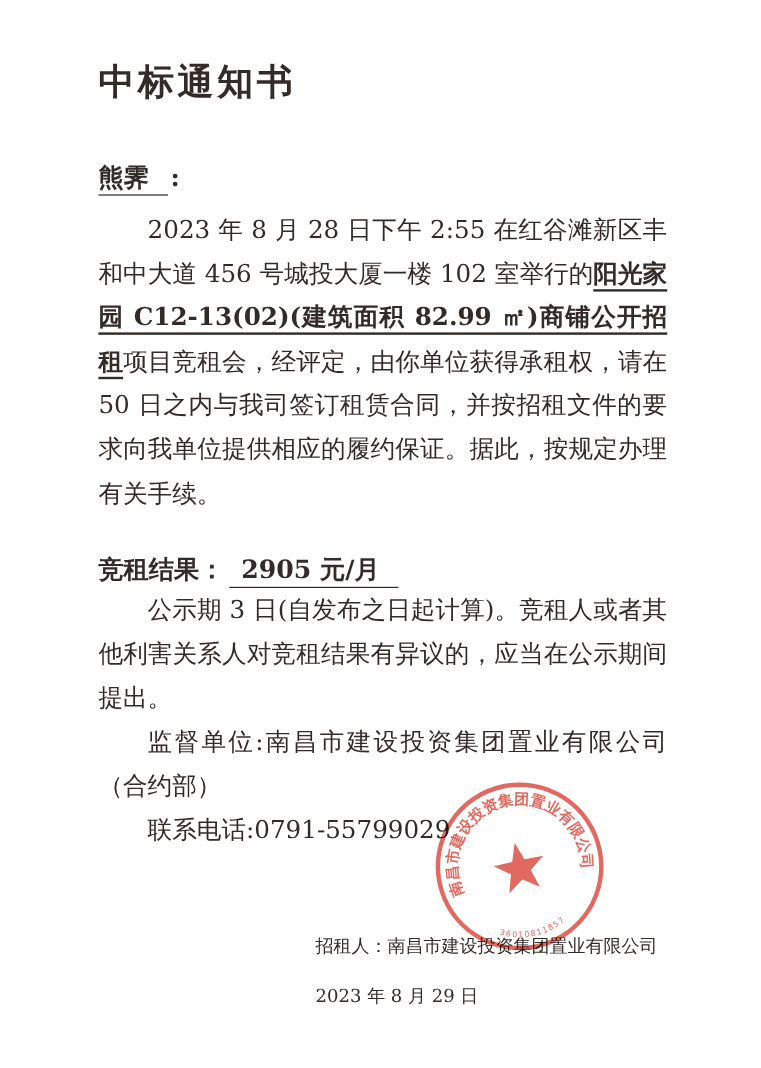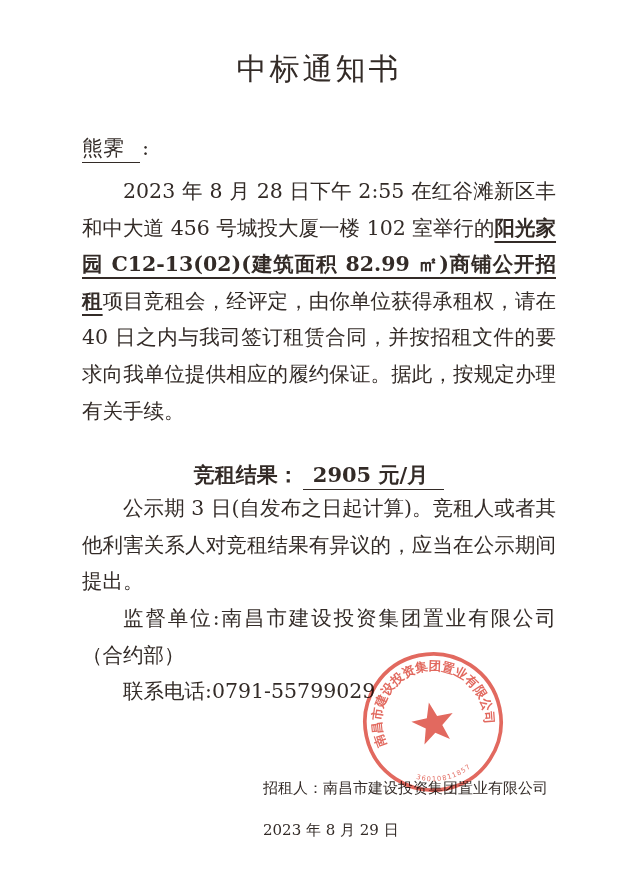--- a/index.html
+++ b/index.html
@@ -10,31 +10,30 @@
     overflow:hidden;
     font-family:"DejaVu Serif","Liberation Serif",serif;
     color:#332b27;
   }
   .page{
     position:absolute;inset:0;
     padding:52px 78px 0 82px;
     box-sizing:border-box;
   }
   .doc-title{
-    text-align:center;
     font-size:30px;
-    font-weight:normal;
+    font-weight:bold;
     letter-spacing:3px;
     line-height:34px;
     margin:0 0 0 0;
   }
   .salutation{
     margin-top:48px;
     font-size:21px;
-    font-weight:normal;
+    font-weight:bold;
     line-height:28px;
   }
   .salutation .name{
     border-bottom:1.5px solid #332b27;
     padding-right:16px;
     padding-bottom:2px;
   }
   .salutation .colon{margin-left:2px;}
   .body-para{
     margin-top:11px;
@@ -47,21 +46,20 @@
     font-weight:bold;
     text-decoration:underline;
     text-underline-offset:6px;
     text-decoration-thickness:1.5px;
   }
   .result-line{
     margin-top:31px;
     font-size:21px;
     font-weight:bold;
     line-height:30px;
-    text-align:center;
   }
   .result-line .value{
     border-bottom:1.5px solid #332b27;
     padding:0 16px 2px 10px;
     margin-left:4px;
   }
   .notice-block{
     font-size:20.5px;
     line-height:36.6px;
     text-align:justify;
@@ -91,21 +89,21 @@
 </style>
 </head>
 <body>
 
 <div class="page">
 
   <h1 class="doc-title">中标通知书</h1>
 
   <div class="salutation"><span class="name">熊霁</span><span class="colon">:</span></div>
 
-  <p class="body-para"><span>2023 年 8 月 28 日下午 2:55 在红谷滩新区丰和中大道 456 号城投大厦一楼 102 室举行的</span><span class="hl">阳光家园 C12-13(02)(建筑面积 82.99 ㎡)商铺公开招租</span><span>项目竞租会，经评定，由你单位获得承租权，请在 40 日之内与我司签订租赁合同，并按招租文件的要求向我单位提供相应的履约保证。据此，按规定办理有关手续。</span></p>
+  <p class="body-para"><span>2023 年 8 月 28 日下午 2:55 在红谷滩新区丰和中大道 456 号城投大厦一楼 102 室举行的</span><span class="hl">阳光家园 C12-13(02)(建筑面积 82.99 ㎡)商铺公开招租</span><span>项目竞租会，经评定，由你单位获得承租权，请在 50 日之内与我司签订租赁合同，并按招租文件的要求向我单位提供相应的履约保证。据此，按规定办理有关手续。</span></p>
 
   <div class="result-line"><span>竞租结果：</span><span class="value">2905 元/月</span></div>
 
   <div class="notice-block">
     <div class="indent">公示期 3 日(自发布之日起计算)。竞租人或者其他利害关系人对竞租结果有异议的，应当在公示期间提出。</div>
     <div class="indent">监督单位:南昌市建设投资集团置业有限公司（合约部）</div>
     <div class="indent">联系电话:0791-55799029</div>
   </div>
 
   <div class="signature">

